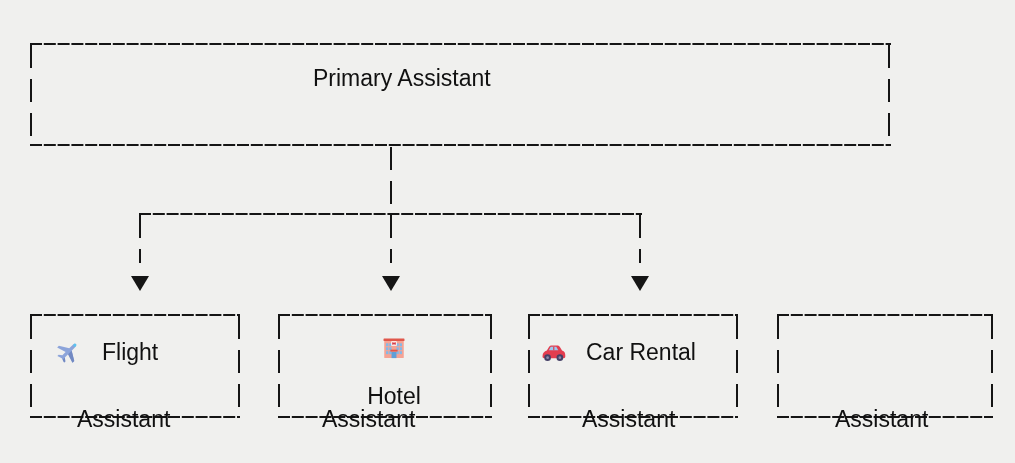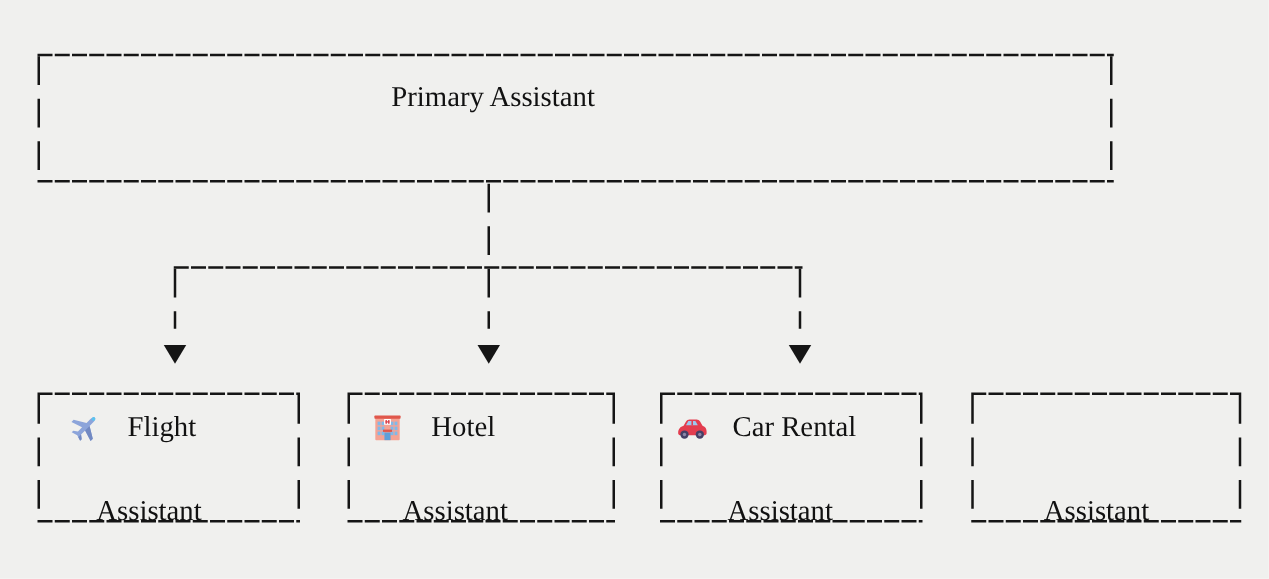--- a/index.html
+++ b/index.html
@@ -1,47 +1,47 @@
 <!DOCTYPE html>
 <html><head>
 <meta charset="utf-8">
 <style>
   html,body{margin:0;padding:0;}
   .canvas{
     position:relative;
     width:1015px;height:463px;
     background:#f0f0ee;
-    font-family:Liberation Serif, serif;
+    font-family:Liberation Sans, sans-serif;
     font-size:23px;
     color:#111111;
     overflow:hidden;
   }
   .art{position:absolute;left:0;top:0;}
   .art line{stroke:#151515;stroke-width:2;fill:none;}
   .art .h{stroke-dasharray:12 1.8;}
   .art .v{stroke-dasharray:23 11;}
   .art polygon{fill:#151515;stroke:none;}
   .line{
     position:absolute;height:34px;
     display:flex;align-items:center;
     white-space:pre;
   }
   .top-title{left:31px;top:61px;width:858px;padding-left:282px;box-sizing:border-box;}
   .top-subtitle{left:31px;top:95px;width:858px;padding-left:132px;box-sizing:border-box;}
-  .child{position:absolute;top:305px;height:86px;}
+  .child{position:absolute;top:315px;height:86px;}
   .child .l1{top:20px;}
   .child .l2{top:54px;margin-top:33px;}
   .child .line{position:absolute;left:0;width:100%;box-sizing:border-box;}
   .icon{display:inline-block;width:26px;height:26px;flex:0 0 auto;}
   #c1{left:31px;width:208px;}
   #c2{left:279px;width:212px;}
   #c3{left:529px;width:208px;}
   #c4{left:778px;width:214px;}
   #c1 .l1{padding-left:24px;gap:21px;}
-  #c2 .l1{padding-left:18px;gap:22px;}
+  #c2 .l1{padding-left:18px;gap:22px;flex-direction:column;}
   #c3 .l1{padding-left:11px;gap:20px;}
   #c4 .l1{padding-left:20px;gap:2px;}
   #c1 .l2{padding-left:46px;}
   #c2 .l2{padding-left:43px;}
   #c3 .l2{padding-left:53px;}
   #c4 .l2{padding-left:57px;}
 </style>
 </head>
 <body>
 

